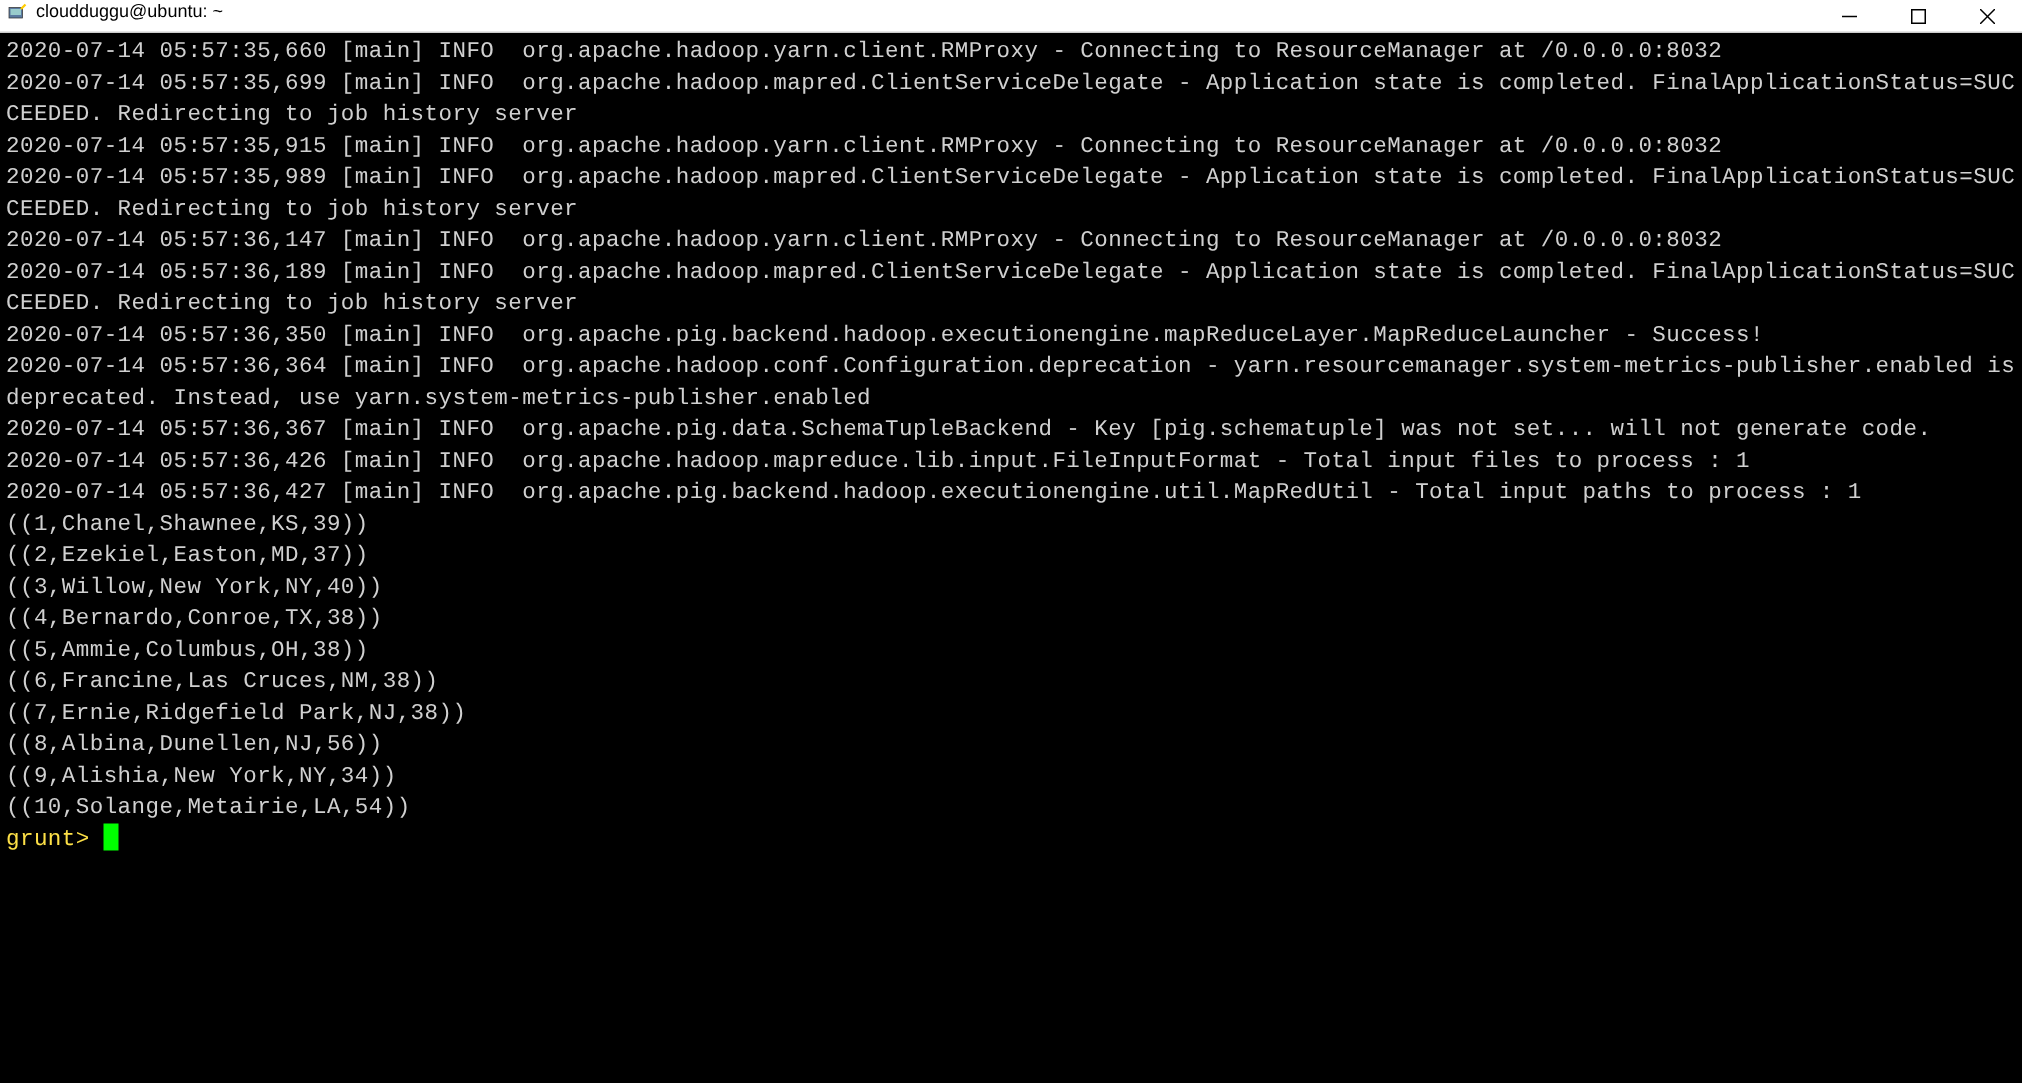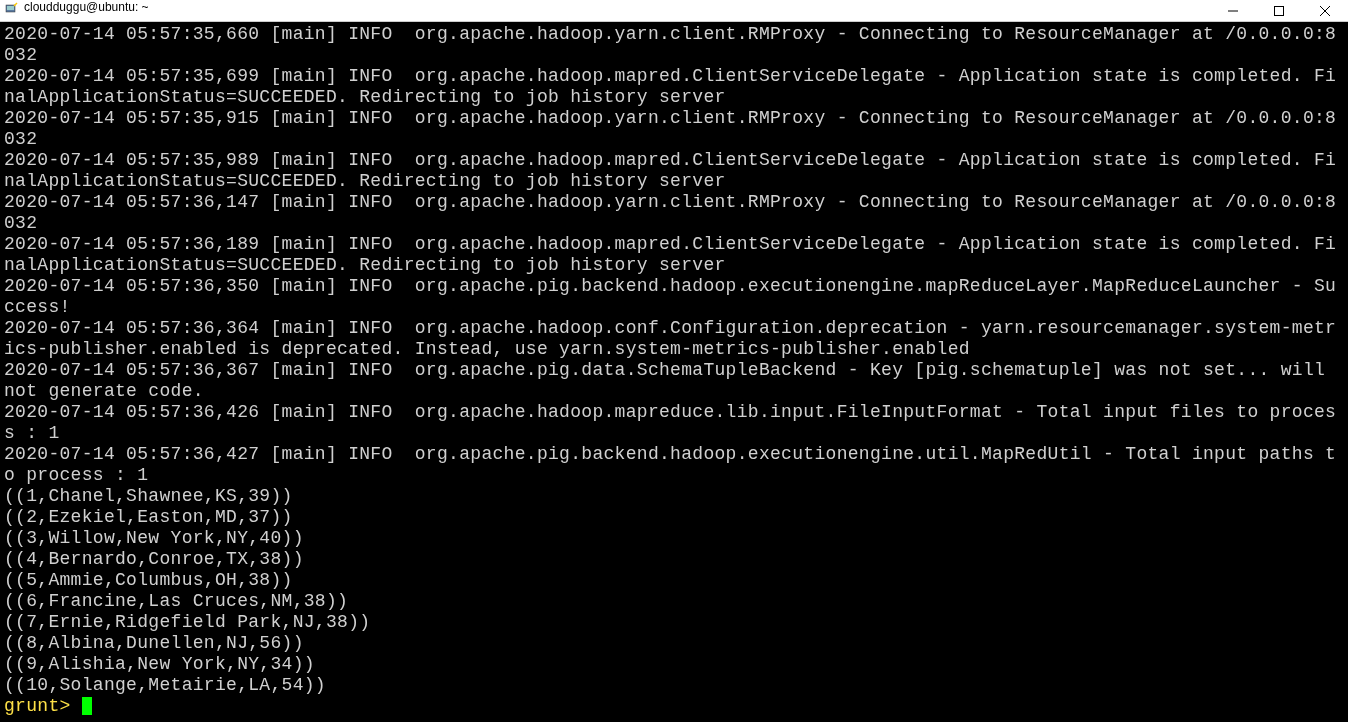--- a/index.html
+++ b/index.html
@@ -38,21 +38,21 @@
     display: flex;
     align-items: center;
     justify-content: center;
     font-size: 11px;
     color: #000;
   }
   .win-btn svg { stroke: #000; fill: none; stroke-width: 1; }
   .terminal {
     background: #000;
     color: #d0d0d0;
-    font-size: 18px;
+    font-size: 15px;
     line-height: 21px;
     padding: 2px 4px 4px 4px;
     white-space: pre-wrap;
     word-break: break-all;
     letter-spacing: 0.3px;
   }
   .log-line { color: #d0d0d0; }
   .prompt-line { color: #fde047; }
   .cursor {
     display: inline-block;

